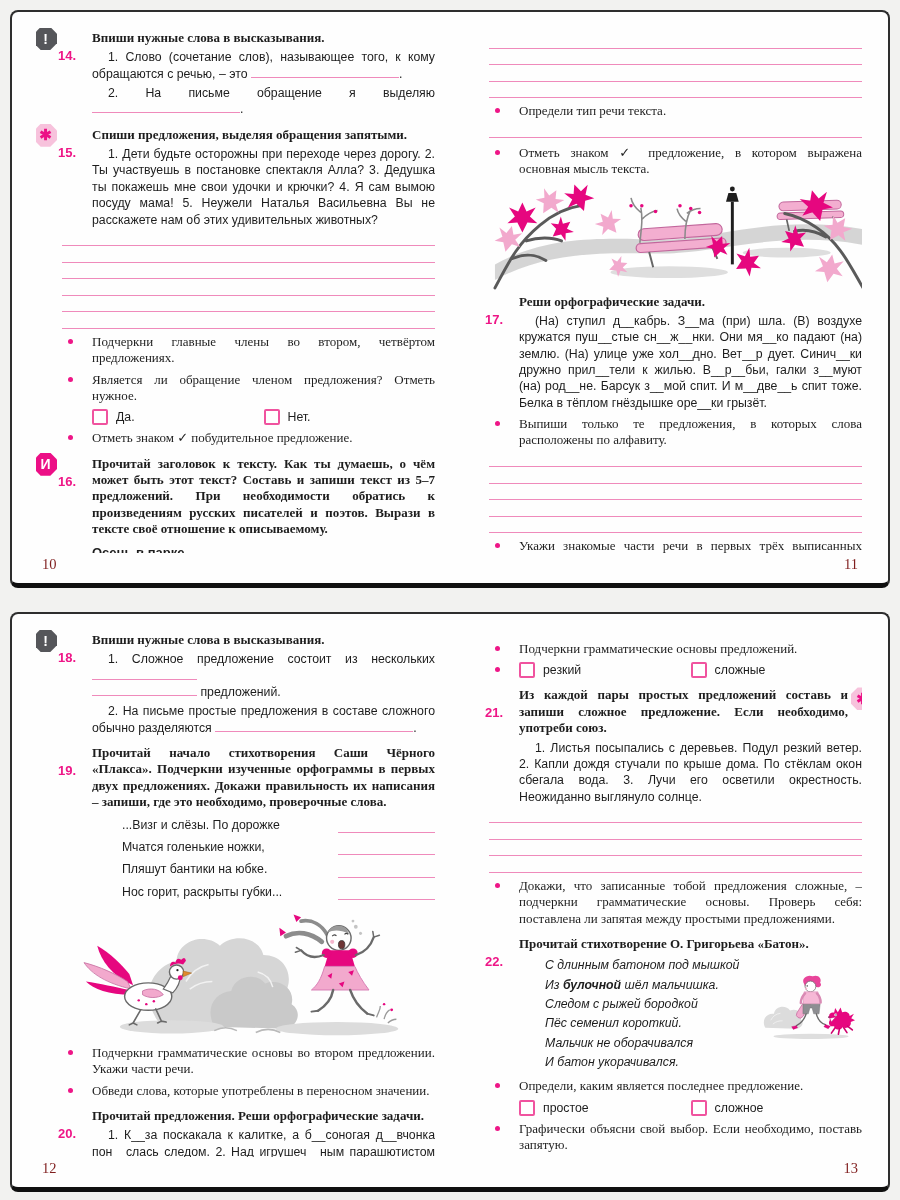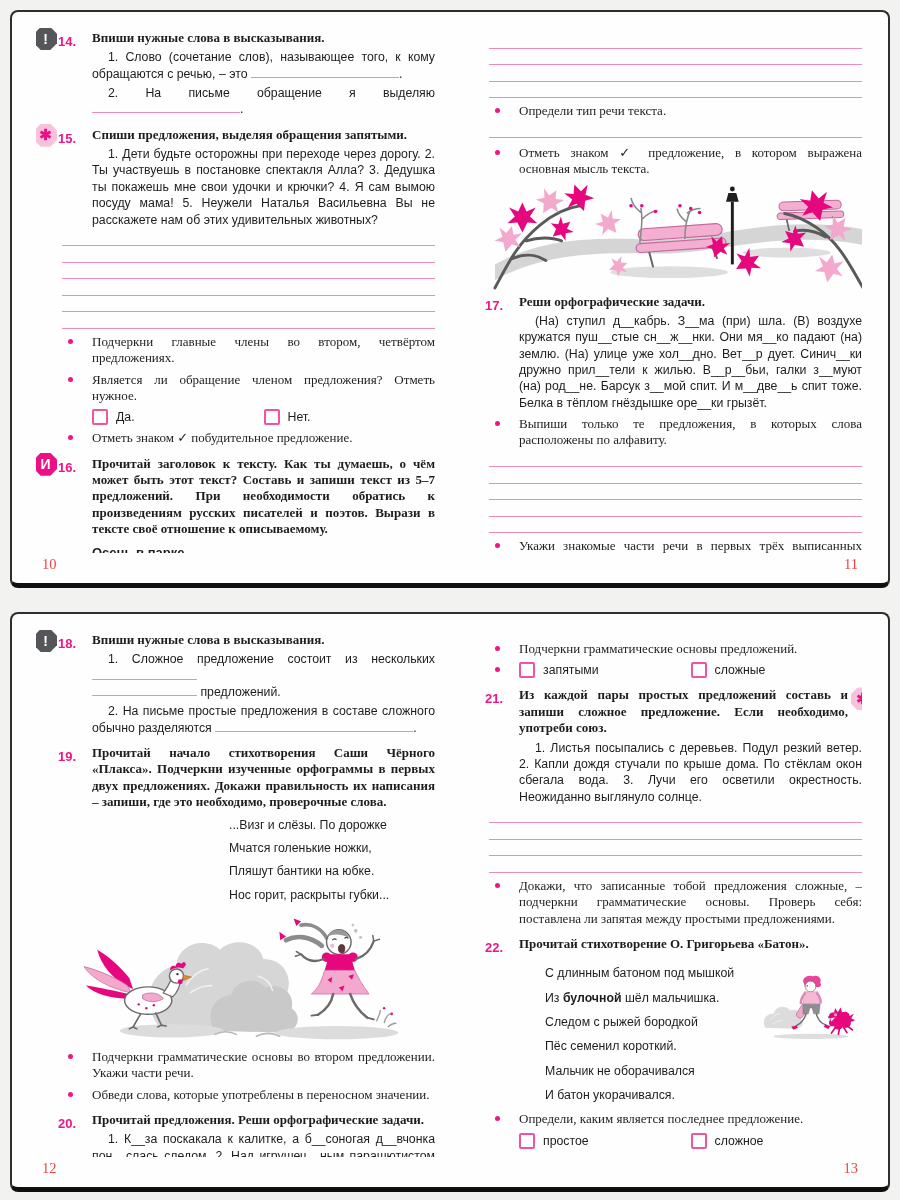--- a/index.html
+++ b/index.html
@@ -17,21 +17,21 @@
   .card1{height:578px;margin-bottom:24px;}
   .card2{height:580px;}
   .page{position:relative;flex:1 1 0;padding-left:56px;overflow:hidden;}
 
   .ser{font-size:13px;line-height:1.26;text-align:justify;margin:0;}
   .title{font-weight:700;}
   .sans{font-family:"Liberation Sans",sans-serif;font-size:12.3px;line-height:1.33;}
   .body-p{text-align:justify;text-indent:16px;margin:3px 0 0;}
 
   .task{position:relative;margin-top:9px;}
-  .tnum{position:absolute;left:-34px;top:4px;font-family:"Liberation Sans",sans-serif;
+  .tnum{position:absolute;left:-34px;top:18px;font-family:"Liberation Sans",sans-serif;
         font-weight:700;font-size:13px;color:#ee1687;}
   .badge{position:absolute;left:-58px;top:-3px;width:23px;height:23px;
          display:flex;align-items:center;justify-content:center;
          clip-path:polygon(29% 0,71% 0,100% 29%,100% 71%,71% 100%,29% 100%,0 71%,0 29%);
          font-family:"Liberation Sans",sans-serif;font-weight:700;font-size:14px;}
   .badge-dark{background:#55565a;color:#fff;}
   .badge-pink{background:#f7c2dc;color:#ec0f86;font-size:15px;}
   .badge-mag{background:#ec0f86;color:#fff;}
   .badge-right{left:auto;right:-12px;top:0;}
 
@@ -41,29 +41,29 @@
 
   .bullet{position:relative;margin-top:5px;}
   .dot{position:absolute;left:-24px;top:5px;width:5px;height:5px;border-radius:50%;background:#ee1687;}
   .cbrow{display:flex;margin:5px 0 2px;}
   .cbcell{display:flex;align-items:center;gap:8px;width:50%;}
   .cb{width:12px;height:12px;border:2px solid #f0539f;border-radius:2px;background:#fff;flex:0 0 auto;}
   .cblabel{font-family:"Liberation Sans",sans-serif;font-size:12.3px;}
 
   .center-head{text-align:left;font-family:"Liberation Sans",sans-serif;font-weight:700;
                font-size:13px;margin:7px 0 2px;text-indent:0;}
-  .poemrow{display:flex;align-items:flex-end;margin:0 0 6px 30px;flex-direction:column;}
+  .poemrow{display:flex;align-items:flex-end;margin:0 0 6px 30px;}
   .poemtext{white-space:nowrap;width:206px;}
   .poemline{flex:1;border-bottom:1.4px solid #ef8abb;height:11px;margin-left:10px;}
-  .pageno{position:absolute;bottom:10px;font-size:14.5px;color:#ef4444;}
+  .pageno{position:absolute;bottom:10px;font-size:14.5px;color:#7f1d1d;}
   .pn-left{left:30px;}.pn-right{right:30px;}
   .illus{display:block;margin:4px auto 2px;}
   .t22row{display:flex;align-items:flex-start;}
   .t22poem{flex:0 0 215px;}
-  .t22poem p{margin:8px 0 3px;white-space:nowrap;}
+  .t22poem p{margin:0 0 3px;white-space:nowrap;font-style:italic;}
   .b-strong{font-weight:700;}
 </style>
 </head>
 <body>
 
 <div class="card card1">
 
   <div class="page">
 
     <section class="task" style="margin-top:2px;">
@@ -319,21 +319,21 @@
 
     <div class="bullet" style="margin-top:11px;">
       <span class="dot"></span>
       <p class="ser">Подчеркни грамматические основы предложений.</p>
     </div>
     <div class="bullet">
       <span class="dot"></span>
       <div class="cbrow">
         <span class="cbcell">
             <span class="cb"></span>
-            <span class="cblabel">запятыми</span>
+            <span class="cblabel">резкий</span>
           </span>
         <span class="cbcell">
             <span class="cb"></span>
             <span class="cblabel">сложные</span>
           </span>
       </div>
     </div>
 
     <section class="task">
       <span class="badge badge-pink badge-right">✱</span>

